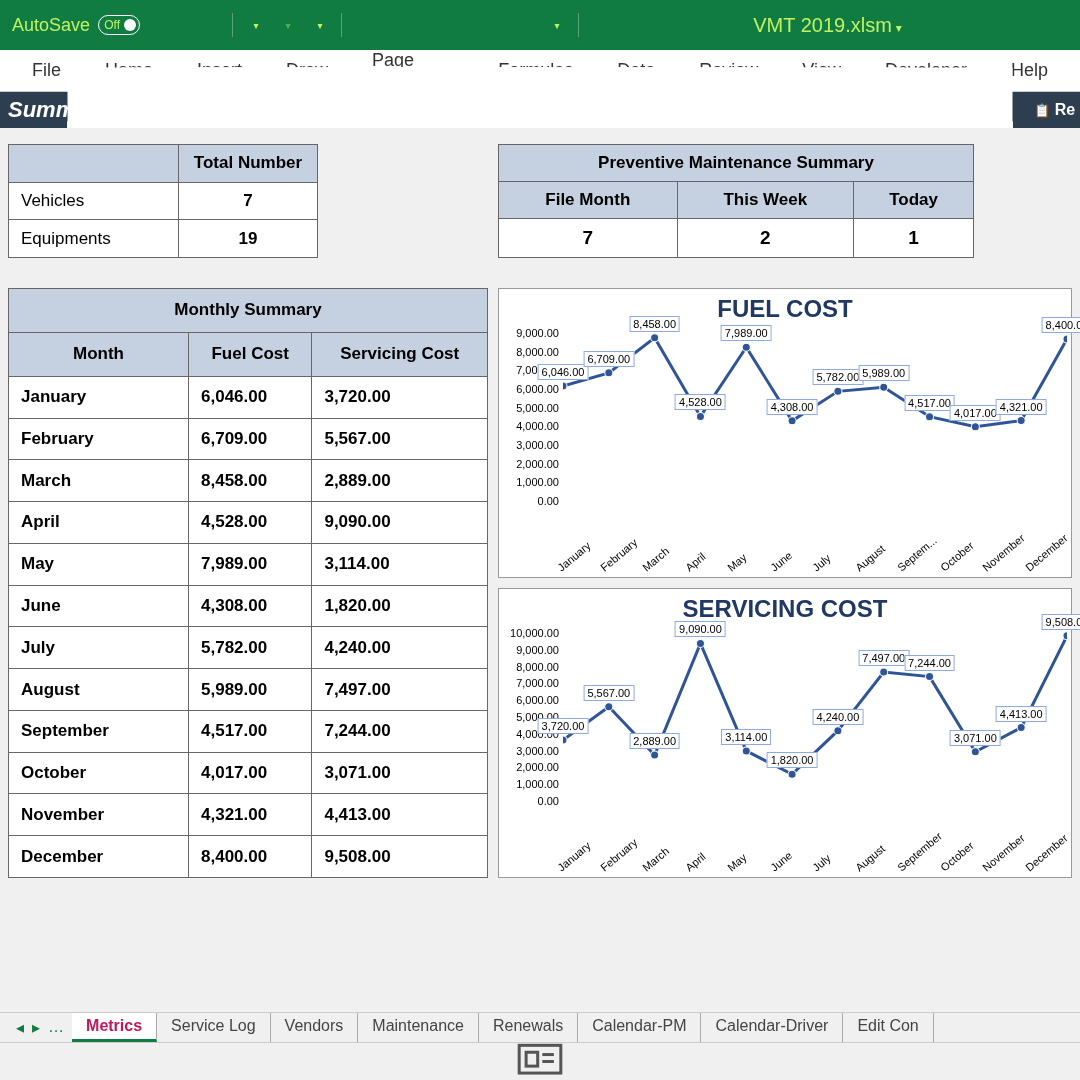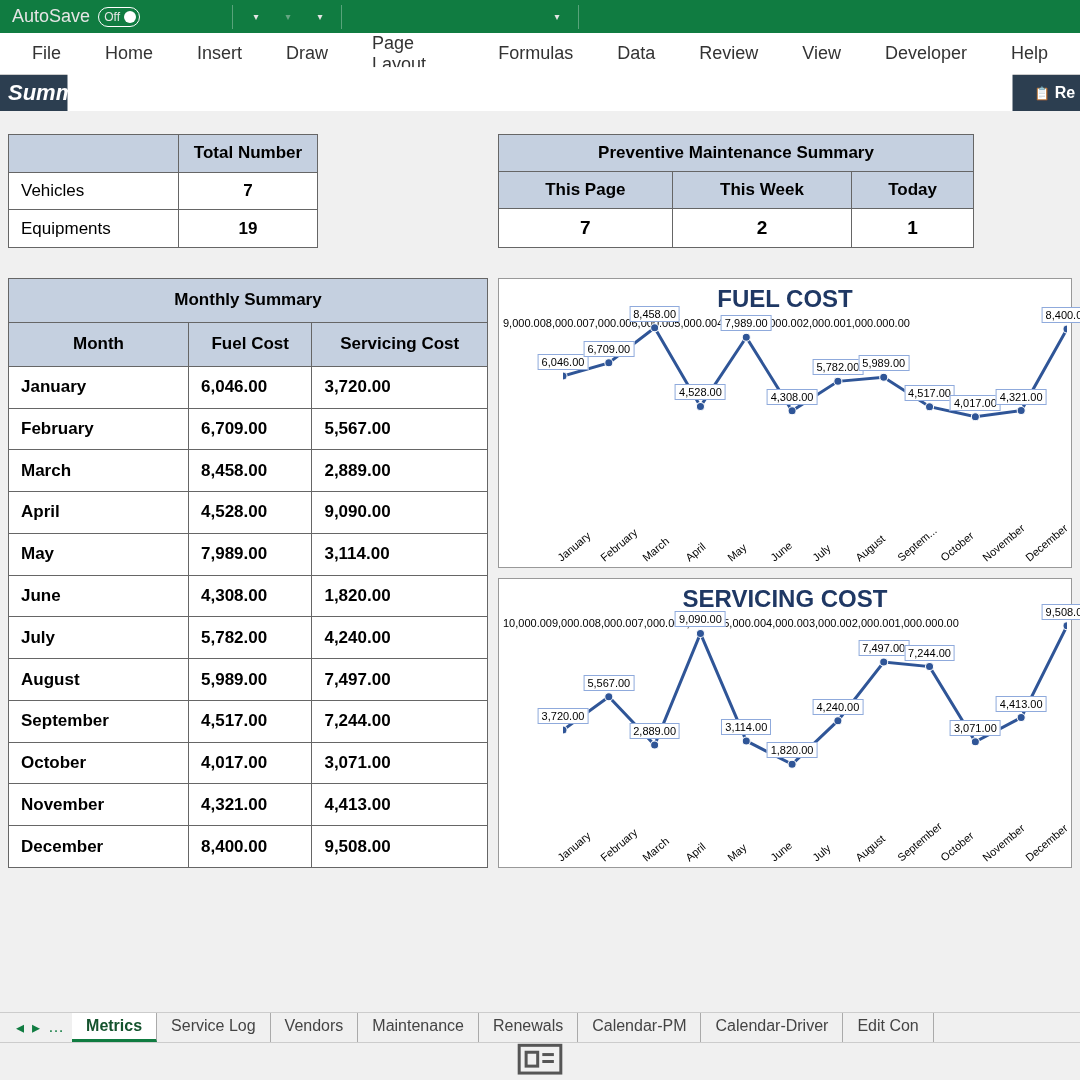--- a/index.html
+++ b/index.html
@@ -1,60 +1,60 @@
 <!DOCTYPE html>
 <html><head>
 <meta charset="utf-8">
 <style>
 *{box-sizing:border-box;margin:0;padding:0;font-family:Arial,sans-serif}
 body{background:#fff;width:1080px;height:1080px;overflow:hidden;font-size:14px}
-.title-bar{background:#107C41;height:33px;display:flex;align-items:center;padding:0 12px;color:#e5e5e5;gap:4px}
+.title-bar{background:#107C41;height:50px;display:flex;align-items:center;padding:0 12px;color:#bef264;gap:4px}
 .autosave{display:flex;align-items:center;gap:8px;font-size:18px;margin-right:20px}
 .toggle{width:42px;height:20px;border:1.5px solid #fff;border-radius:10px;display:flex;align-items:center;padding:0 3px;font-size:11px;justify-content:flex-end;gap:4px}
 .toggle-dot{width:12px;height:12px;border-radius:50%;background:#fff}
 .tb-icon{width:28px;height:28px;display:flex;align-items:center;justify-content:center;cursor:pointer}
 .tb-sep{width:1px;height:24px;background:rgba(255,255,255,0.3);margin:0 4px}
 .filename-wrap{flex:1;text-align:center}
 .ribbon-tabs{height:42px;background:#fff;display:flex;align-items:center;padding:0 10px;gap:0;border-bottom:1px solid #ccc}
 .ribbon-tab{padding:10px 22px;font-size:18px;color:#333;cursor:pointer}
 .dash-header{background:#2c3e50;height:36px;display:flex;align-items:center;color:#fff;padding:0 8px}
 .dash-title{font-size:22px;font-weight:bold;font-style:italic;flex:0 0 300px}
 .dash-brand{font-size:15px;color:#a0b4c8;flex:0 0 260px}
 .dash-nav{display:flex;gap:30px;font-size:16px;font-weight:bold}
 .dash-nav-item{display:flex;align-items:center;gap:4px;cursor:pointer}
-.content{background:#f0f0f0;padding:23px 8px;height:920px;position:relative}
+.content{background:#f0f0f0;padding:16px 8px;height:920px;position:relative}
 .row1{display:flex;gap:180px;margin-bottom:30px}
 .tbl{border-collapse:collapse;background:#fff}
 .tbl th,.tbl td{border:1px solid #666;padding:8px 12px;font-size:17px}
 .tbl th{background:#c5d0e0;font-weight:bold;text-align:center}
 .tbl td{text-align:left}
 .tbl .num{text-align:center;font-weight:bold}
 .tbl1{width:310px}
 .tbl1 td:first-child{font-weight:normal;width:170px}
 .tbl2{width:476px}
 .tbl2 th,.tbl2 td{text-align:center}
 .row2{display:flex;gap:10px}
 .tbl3{width:480px}
 .tbl3 th{padding:10px}
 .tbl3 td{padding:9px 12px;font-weight:bold}
 .tbl3 .mcol{width:180px}
 .charts{flex:1;display:flex;flex-direction:column;gap:10px}
 .chart{background:#fff;border:1px solid #999;height:290px;padding:6px 4px;position:relative}
 .chart-title{text-align:center;font-size:24px;font-weight:bold;color:#1f3864;margin-bottom:4px}
 .chart-body{display:flex;height:220px;position:relative}
-.y-axis{display:flex;flex-direction:row;justify-content:space-between;font-size:11px;text-align:right;padding-right:4px;width:60px;height:180px}
+.y-axis{display:flex;flex-direction:column;justify-content:space-between;font-size:11px;text-align:right;padding-right:4px;width:60px;height:180px}
 .plot{flex:1;position:relative;height:180px}
 .x-axis{position:absolute;bottom:2px;left:60px;right:4px;display:flex;justify-content:space-between;font-size:11px}
 .x-axis span{transform:rotate(-40deg);transform-origin:left center;width:40px;white-space:nowrap}
 svg{position:absolute;top:0;left:0;width:100%;height:100%}
 .data-label{position:absolute;font-size:11px;background:#fff;border:1px solid #8faadc;padding:1px 3px;white-space:nowrap;transform:translate(-50%,-100%)}
 .sheet-tabs{position:absolute;bottom:38px;left:0;right:0;height:30px;background:#f0f0f0;display:flex;align-items:center;border-top:1px solid #ccc;padding-left:8px;font-size:16px}
 .sheet-nav{display:flex;gap:8px;color:#107C41;padding:0 8px}
 .sheet-tab{padding:4px 14px;border-right:1px solid #aaa;cursor:pointer;color:#444}
-.sheet-tab.active{background:#fff;color:#14532d;font-weight:bold;border-bottom:3px solid #107C41}
+.sheet-tab.active{background:#fff;color:#be185d;font-weight:bold;border-bottom:3px solid #107C41}
 .status-bar{position:absolute;bottom:0;left:0;right:0;height:38px;background:#f0f0f0;border-top:1px solid #ccc;display:flex;align-items:center;padding:0 12px}
 .dd{font-size:12px}
 </style>
 </head>
 <body>
 
 <div class="title-bar">
   <div class="autosave">
     <span>AutoSave</span>
     <span class="toggle">
@@ -140,20 +140,21 @@
       </svg>
     </div>
   <div class="tb-icon">
       <svg width="20" height="20" viewBox="0 0 20 20" fill="none" stroke="#fff" stroke-width="1.5">
         <path d="M4 14l8-10 4 3-8 10-4 1z"></path>
         <line x1="3" y1="18" x2="17" y2="18" stroke="#ffeb00" stroke-width="3"></line>
       </svg>
       <span style="font-size:10px;margin-left:2px">▾</span>
     </div>
   <div class="tb-sep"></div>
+  <div class="filename-wrap"><span style="font-size:20px">VMT 2019.xlsm</span> <span style="font-size:12px">▾</span></div>
 </div>
 
 <div class="ribbon-tabs" id="ribbon-tabs">
     <div class="ribbon-tab">File</div>
     <div class="ribbon-tab">Home</div>
     <div class="ribbon-tab">Insert</div>
     <div class="ribbon-tab">Draw</div>
     <div class="ribbon-tab">Page Layout</div>
     <div class="ribbon-tab">Formulas</div>
     <div class="ribbon-tab">Data</div>
@@ -209,21 +210,21 @@
             <td class="num">19</td>
           </tr>
         </tbody>
     </table>
     <table class="tbl tbl2">
       <tbody>
           <tr>
             <th colspan="3">Preventive Maintenance Summary</th>
           </tr>
       <tr id="prevent-cols">
-            <th>This Page</th>
+            <th>File Month</th>
             <th>This Week</th>
             <th>Today</th>
           </tr>
       <tr id="prevent-vals">
             <td class="num" style="font-size:19px">7</td>
             <td class="num" style="font-size:19px">2</td>
             <td class="num" style="font-size:19px">1</td>
           </tr>
     </tbody>
       </table>

